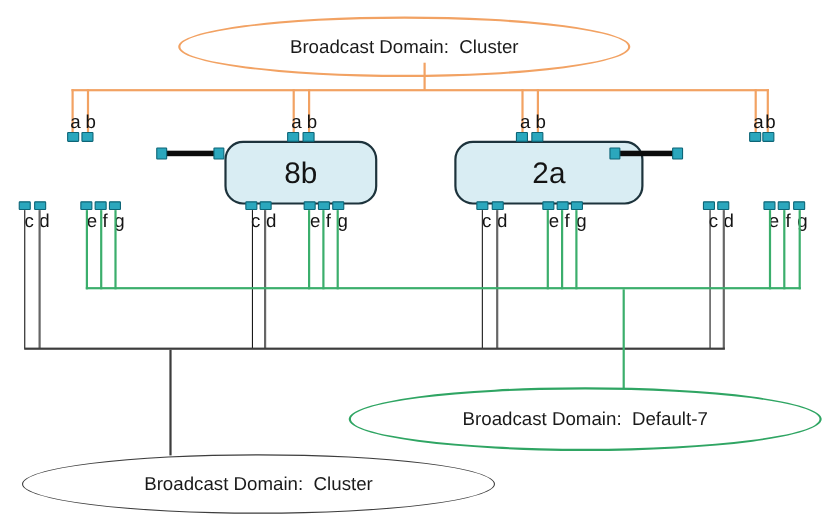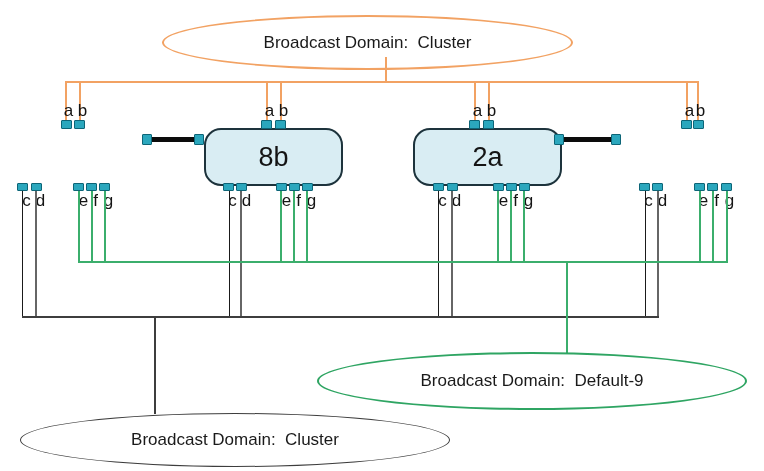--- a/index.html
+++ b/index.html
@@ -46,21 +46,21 @@
   <span class="pl" style="left:263px;top:101px;">a</span>
   <span class="pl" style="left:277px;top:101px;">b</span>
   <span class="pl" style="left:471px;top:101px;">a</span>
   <span class="pl" style="left:485px;top:101px;">b</span>
   <span class="pl" style="left:683px;top:101px;">a</span>
   <span class="pl" style="left:694px;top:101px;">b</span>
 
   <div class="node" style="left:204px;top:128px;width:139px;height:58px;">
     <span class="nlabel">8b</span>
   </div>
-  <div class="node" style="left:413px;top:128px;width:149px;height:58px;align-items:center;">
+  <div class="node" style="left:413px;top:128px;width:172px;height:58px;align-items:center;">
     <span class="nlabel">2a</span>
   </div>
 
   <div class="port" style="left:61px;top:120px;width:11px;height:9px;"></div>
   <div class="port" style="left:74px;top:120px;width:11px;height:9px;"></div>
   <div class="port" style="left:261px;top:120px;width:11px;height:9px;"></div>
   <div class="port" style="left:275px;top:120px;width:11px;height:9px;"></div>
   <div class="port" style="left:469px;top:120px;width:11px;height:9px;"></div>
   <div class="port" style="left:483px;top:120px;width:11px;height:9px;"></div>
   <div class="port" style="left:681px;top:120px;width:11px;height:9px;"></div>
@@ -135,20 +135,20 @@
   <div class="ln gln" style="left:497px;top:191px;width:2px;height:72px;"></div>
   <div class="ln gln" style="left:510px;top:191px;width:2px;height:72px;"></div>
   <div class="ln gln" style="left:523px;top:191px;width:2px;height:72px;"></div>
   <div class="ln gln" style="left:699px;top:191px;width:2px;height:72px;"></div>
   <div class="ln gln" style="left:712px;top:191px;width:2px;height:72px;"></div>
   <div class="ln gln" style="left:726px;top:191px;width:2px;height:72px;"></div>
   <div class="ln gln" style="left:78px;top:261px;width:650px;height:2px;"></div>
   <div class="ln gln" style="left:566px;top:263px;width:2px;height:90px;"></div>
 
   <div class="ellipse e-green" style="left:317px;top:352px;width:430px;height:58px;">
-    <span class="elabel">Broadcast Domain:  Default-9</span>
+    <span class="elabel">Broadcast Domain:  Default-7</span>
   </div>
 
   <div class="ellipse e-black" style="left:20px;top:413px;width:430px;height:54px;">
     <span class="elabel">Broadcast Domain:  Cluster</span>
   </div>
 
 </div>
 
 </body></html>

